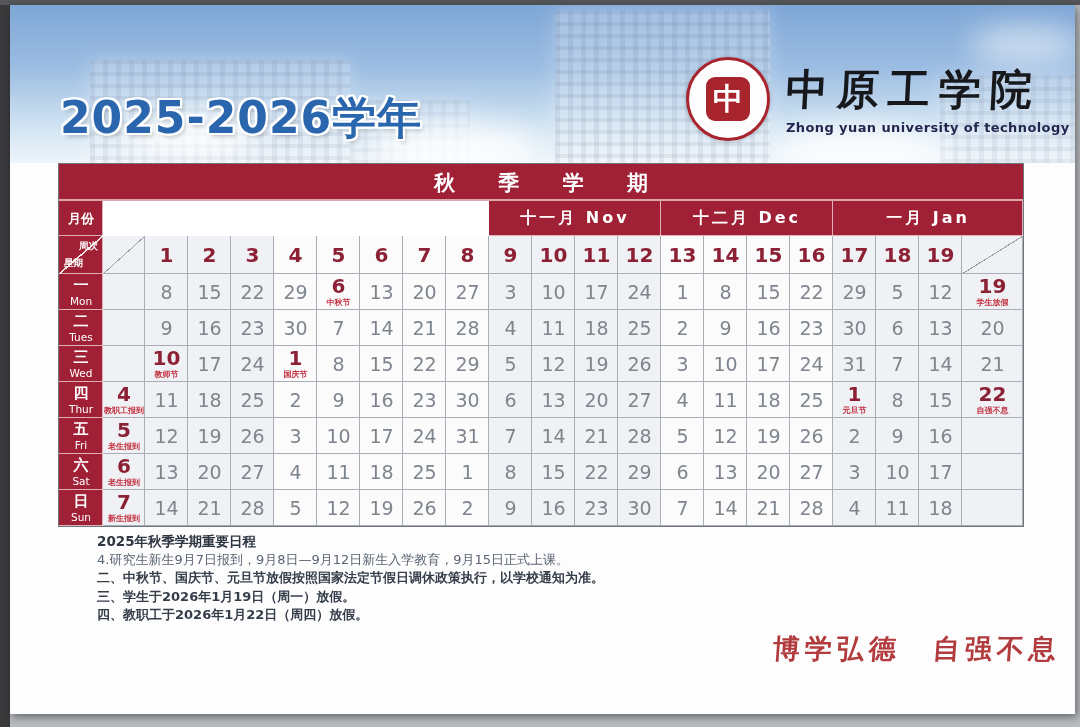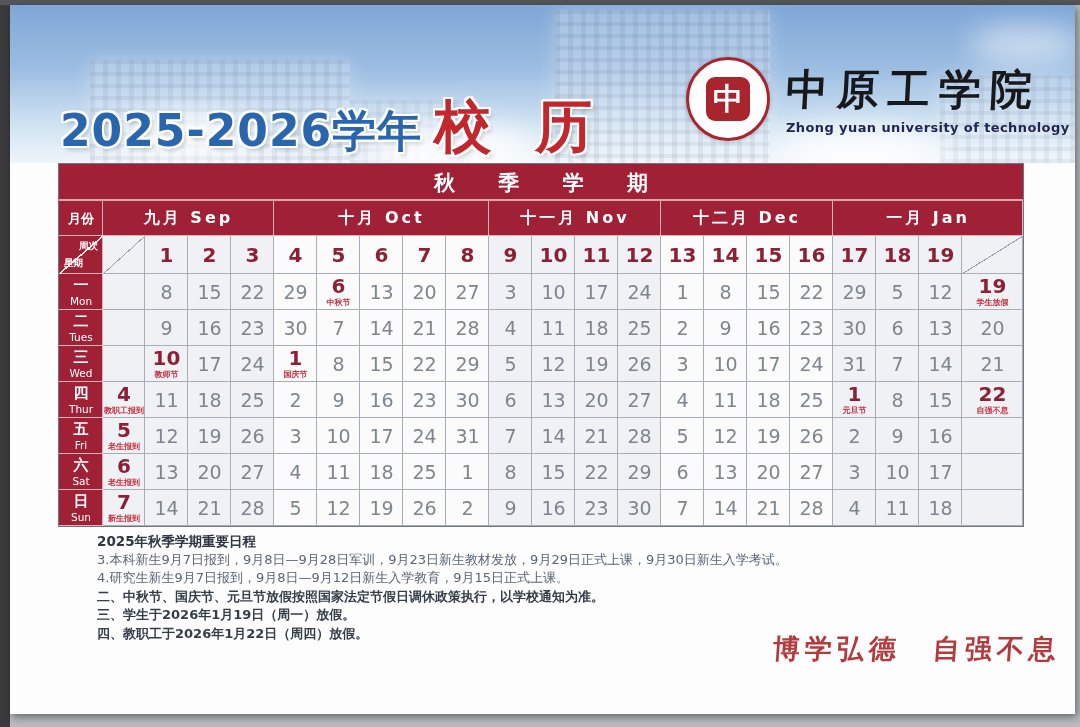--- a/index.html
+++ b/index.html
@@ -76,39 +76,36 @@
       <div class="building" style="left:340px;top:95px;width:120px;height:63px;opacity:.35;"></div>
       <div class="building" style="left:545px;top:5px;width:215px;height:153px;opacity:.55;"></div>
       <div class="building" style="left:930px;top:70px;width:135px;height:88px;opacity:.45;"></div>
       <div class="cloud" style="left:110px;top:108px;width:140px;height:44px;"></div>
       <div class="cloud" style="left:360px;top:120px;width:170px;height:50px;"></div>
       <div class="cloud" style="left:760px;top:122px;width:180px;height:48px;"></div>
       <div class="cloud" style="left:960px;top:20px;width:110px;height:40px;opacity:.6;"></div>
 
       <div class="title-row">
         <span class="t-year t-outline">2025-2026学年</span>
-        <span class="t-cal t-outline">校 历</span>
       </div>
 
       <div class="brand">
         <div class="seal">
           <div class="seal-core">中</div>
         </div>
         <div class="brand-text">
           <div class="uni-cn">中原工学院</div>
           <div class="uni-en">Zhong yuan university of technology</div>
         </div>
       </div>
     </div>
 
     <div id="cal">
         <div class="cal-sem" style="grid-area: 1 / 1 / auto / 23;">秋 季 学 期</div>
         <div class="cal-red cal-mlabel" style="grid-area: 2 / 1;">月份</div>
-        <div class="cal-red cal-month" style="grid-area: 2 / 2 / auto / 6;">九月 Sep</div>
-        <div class="cal-red cal-month" style="grid-area: 2 / 6 / auto / 11;">十月 Oct</div>
         <div class="cal-red cal-month" style="grid-area: 2 / 15 / auto / 19;">十二月 Dec</div>
         <div class="cal-red cal-month" style="grid-area: 2 / 11 / auto / 15;">十一月 Nov</div>
         <div class="cal-red cal-month" style="grid-area: 2 / 19 / auto / 23;">一月 Jan</div>
         <div class="cal-red cal-wkxq" style="grid-area: 3 / 1; text-decoration: underline;">
           <span class="wk">周次</span>
           <span class="xq">星期</span>
         </div>
         <div class="cal-cell diag ga" style="grid-area: 3 / 2;"></div>
         <div class="cal-cell cal-wnum ga" style="grid-area: 3 / 3;">1</div>
         <div class="cal-cell cal-wnum ga" style="grid-area: 3 / 4;">2</div>
@@ -594,21 +591,20 @@
           <div class="dnum">11</div>
         </div>
         <div class="cal-cell cal-date ga" style="grid-area: 10 / 21;">
           <div class="dnum">18</div>
         </div>
         <div class="cal-cell cal-date ga" style="grid-area: 10 / 22;"></div>
       </div>
 
     <div class="notes">
       <div class="nt">2025年秋季学期重要日程</div>
-      <div>3.本科新生9月7日报到，9月8日—9月28日军训，9月23日新生教材发放，9月29日正式上课，9月30日新生入学考试。</div>
       <div>4.研究生新生9月7日报到，9月8日—9月12日新生入学教育，9月15日正式上课。</div>
       <div class="nb">二、中秋节、国庆节、元旦节放假按照国家法定节假日调休政策执行，以学校通知为准。</div>
       <div class="nb">三、学生于2026年1月19日（周一）放假。</div>
       <div class="nb">四、教职工于2026年1月22日（周四）放假。</div>
     </div>
 
     <div class="motto">博学弘德　自强不息</div>
   </div>
 </div>
 

